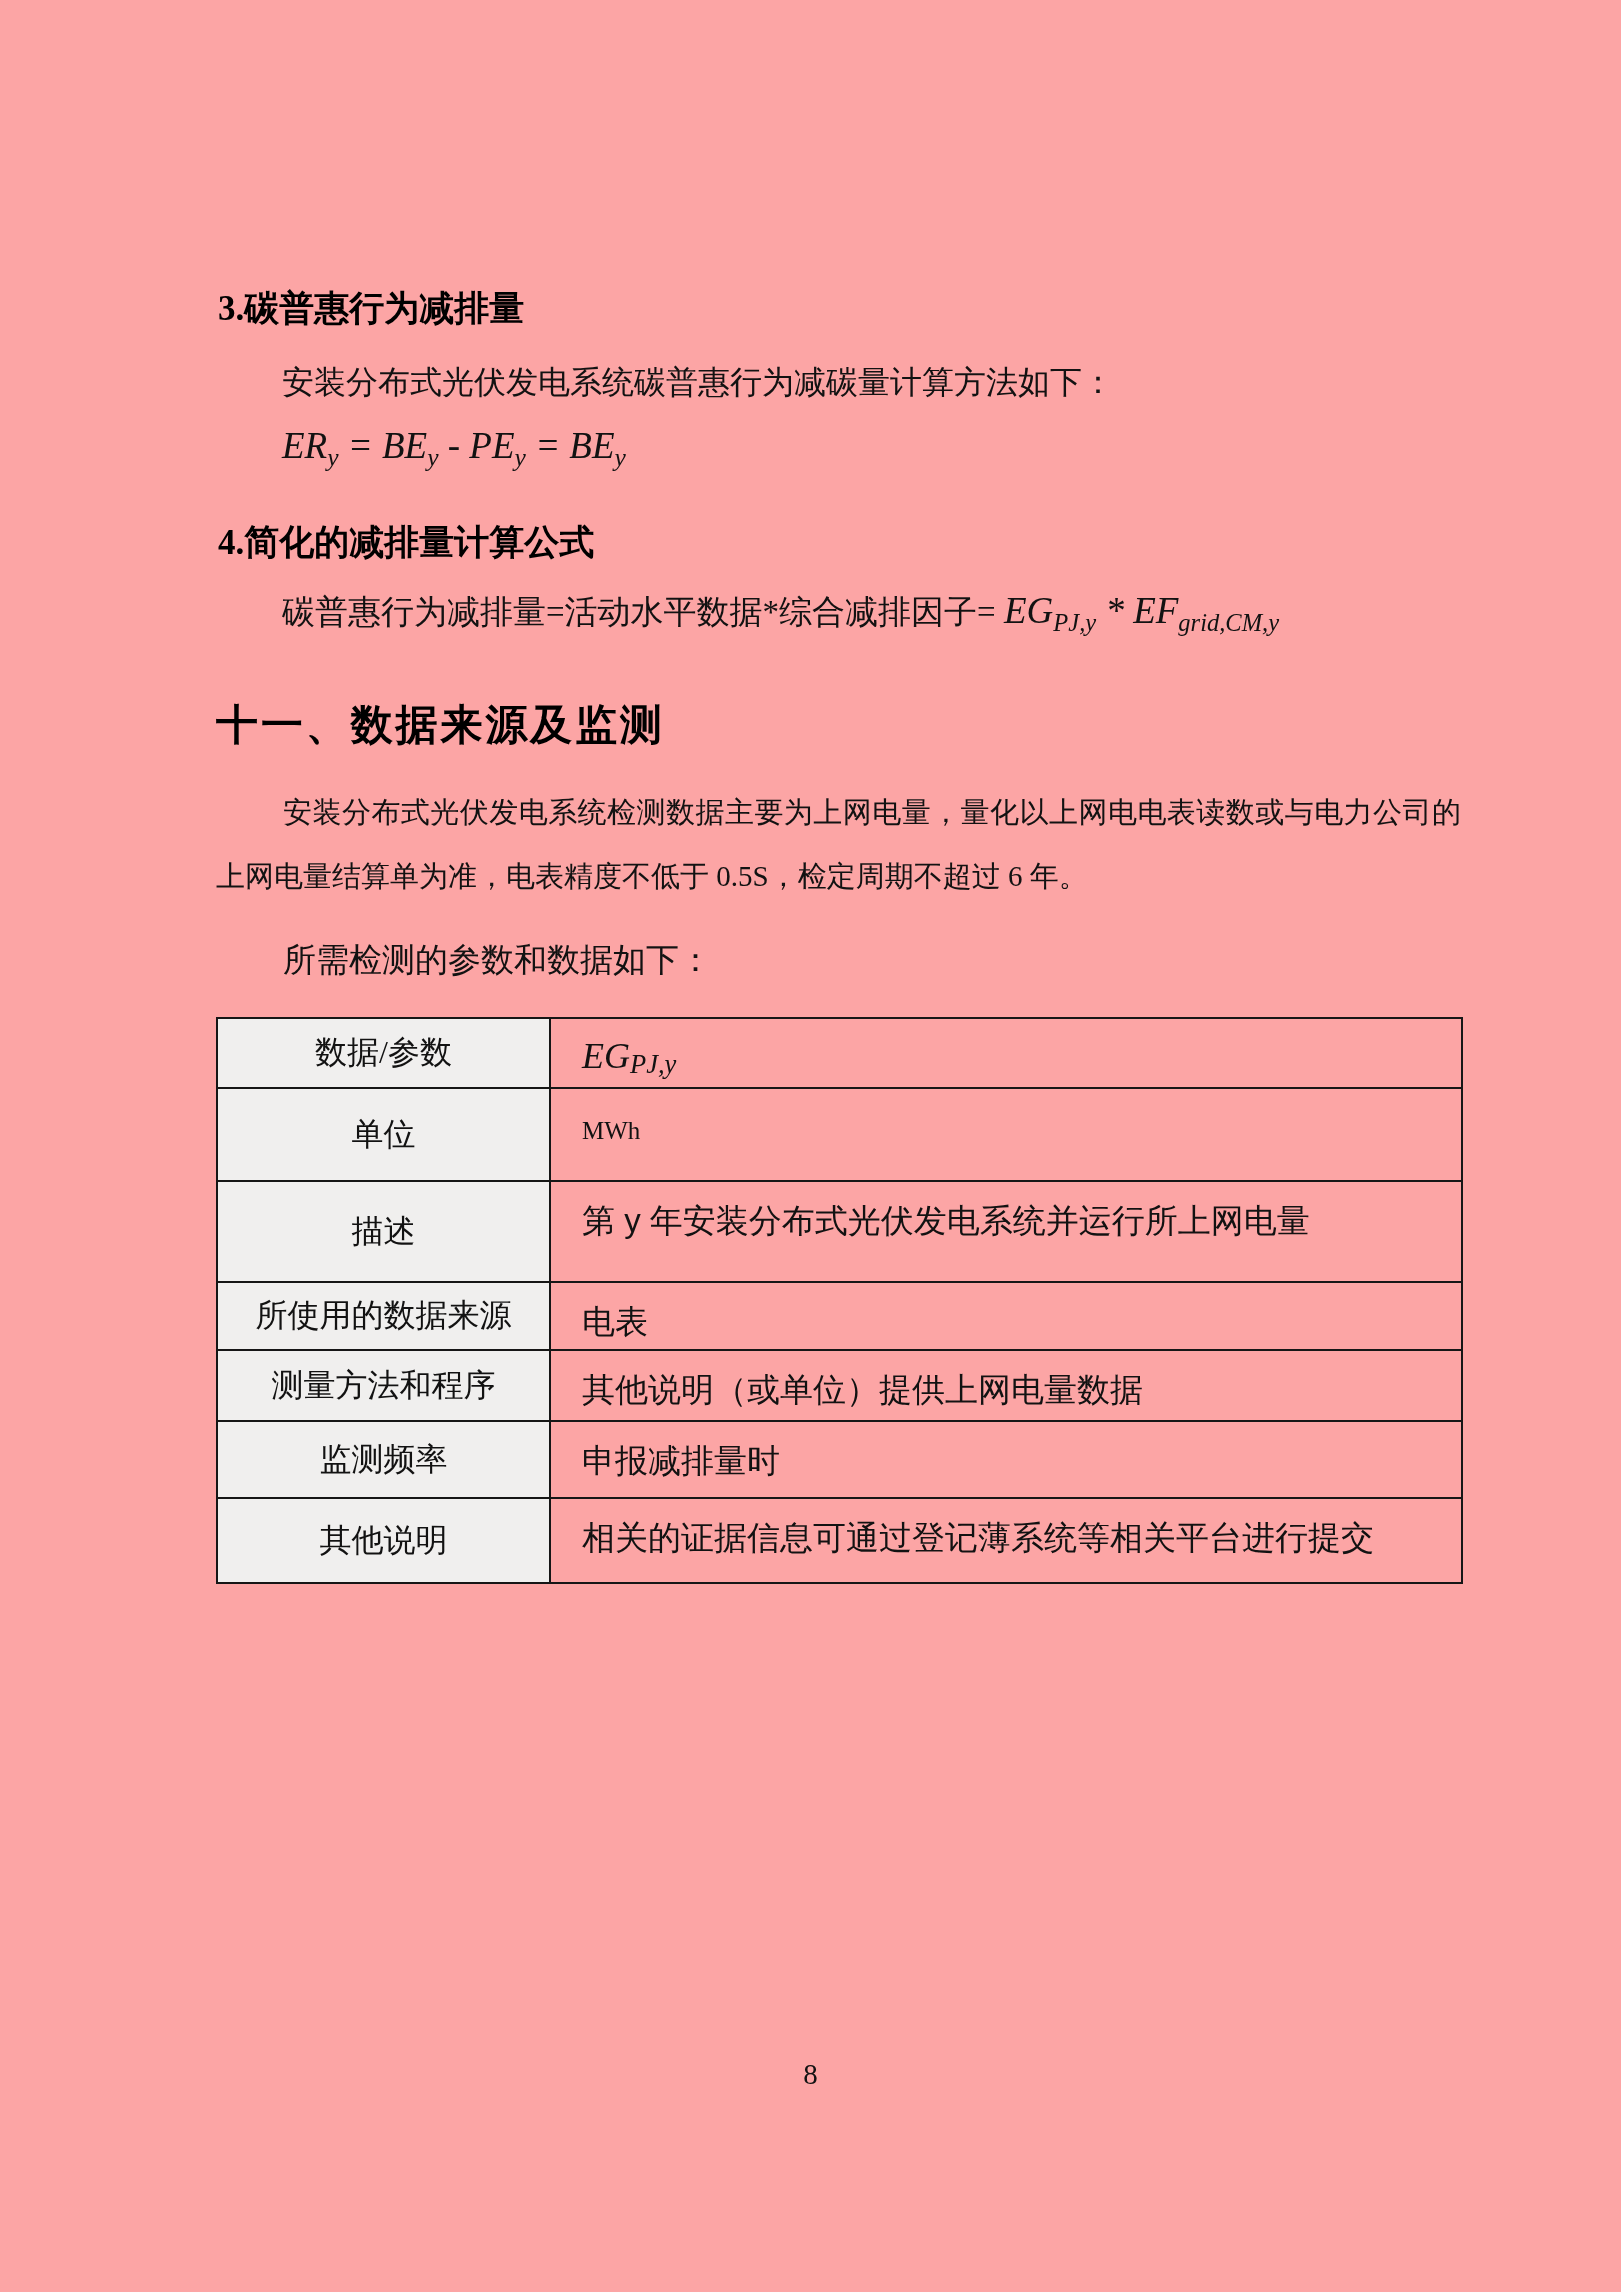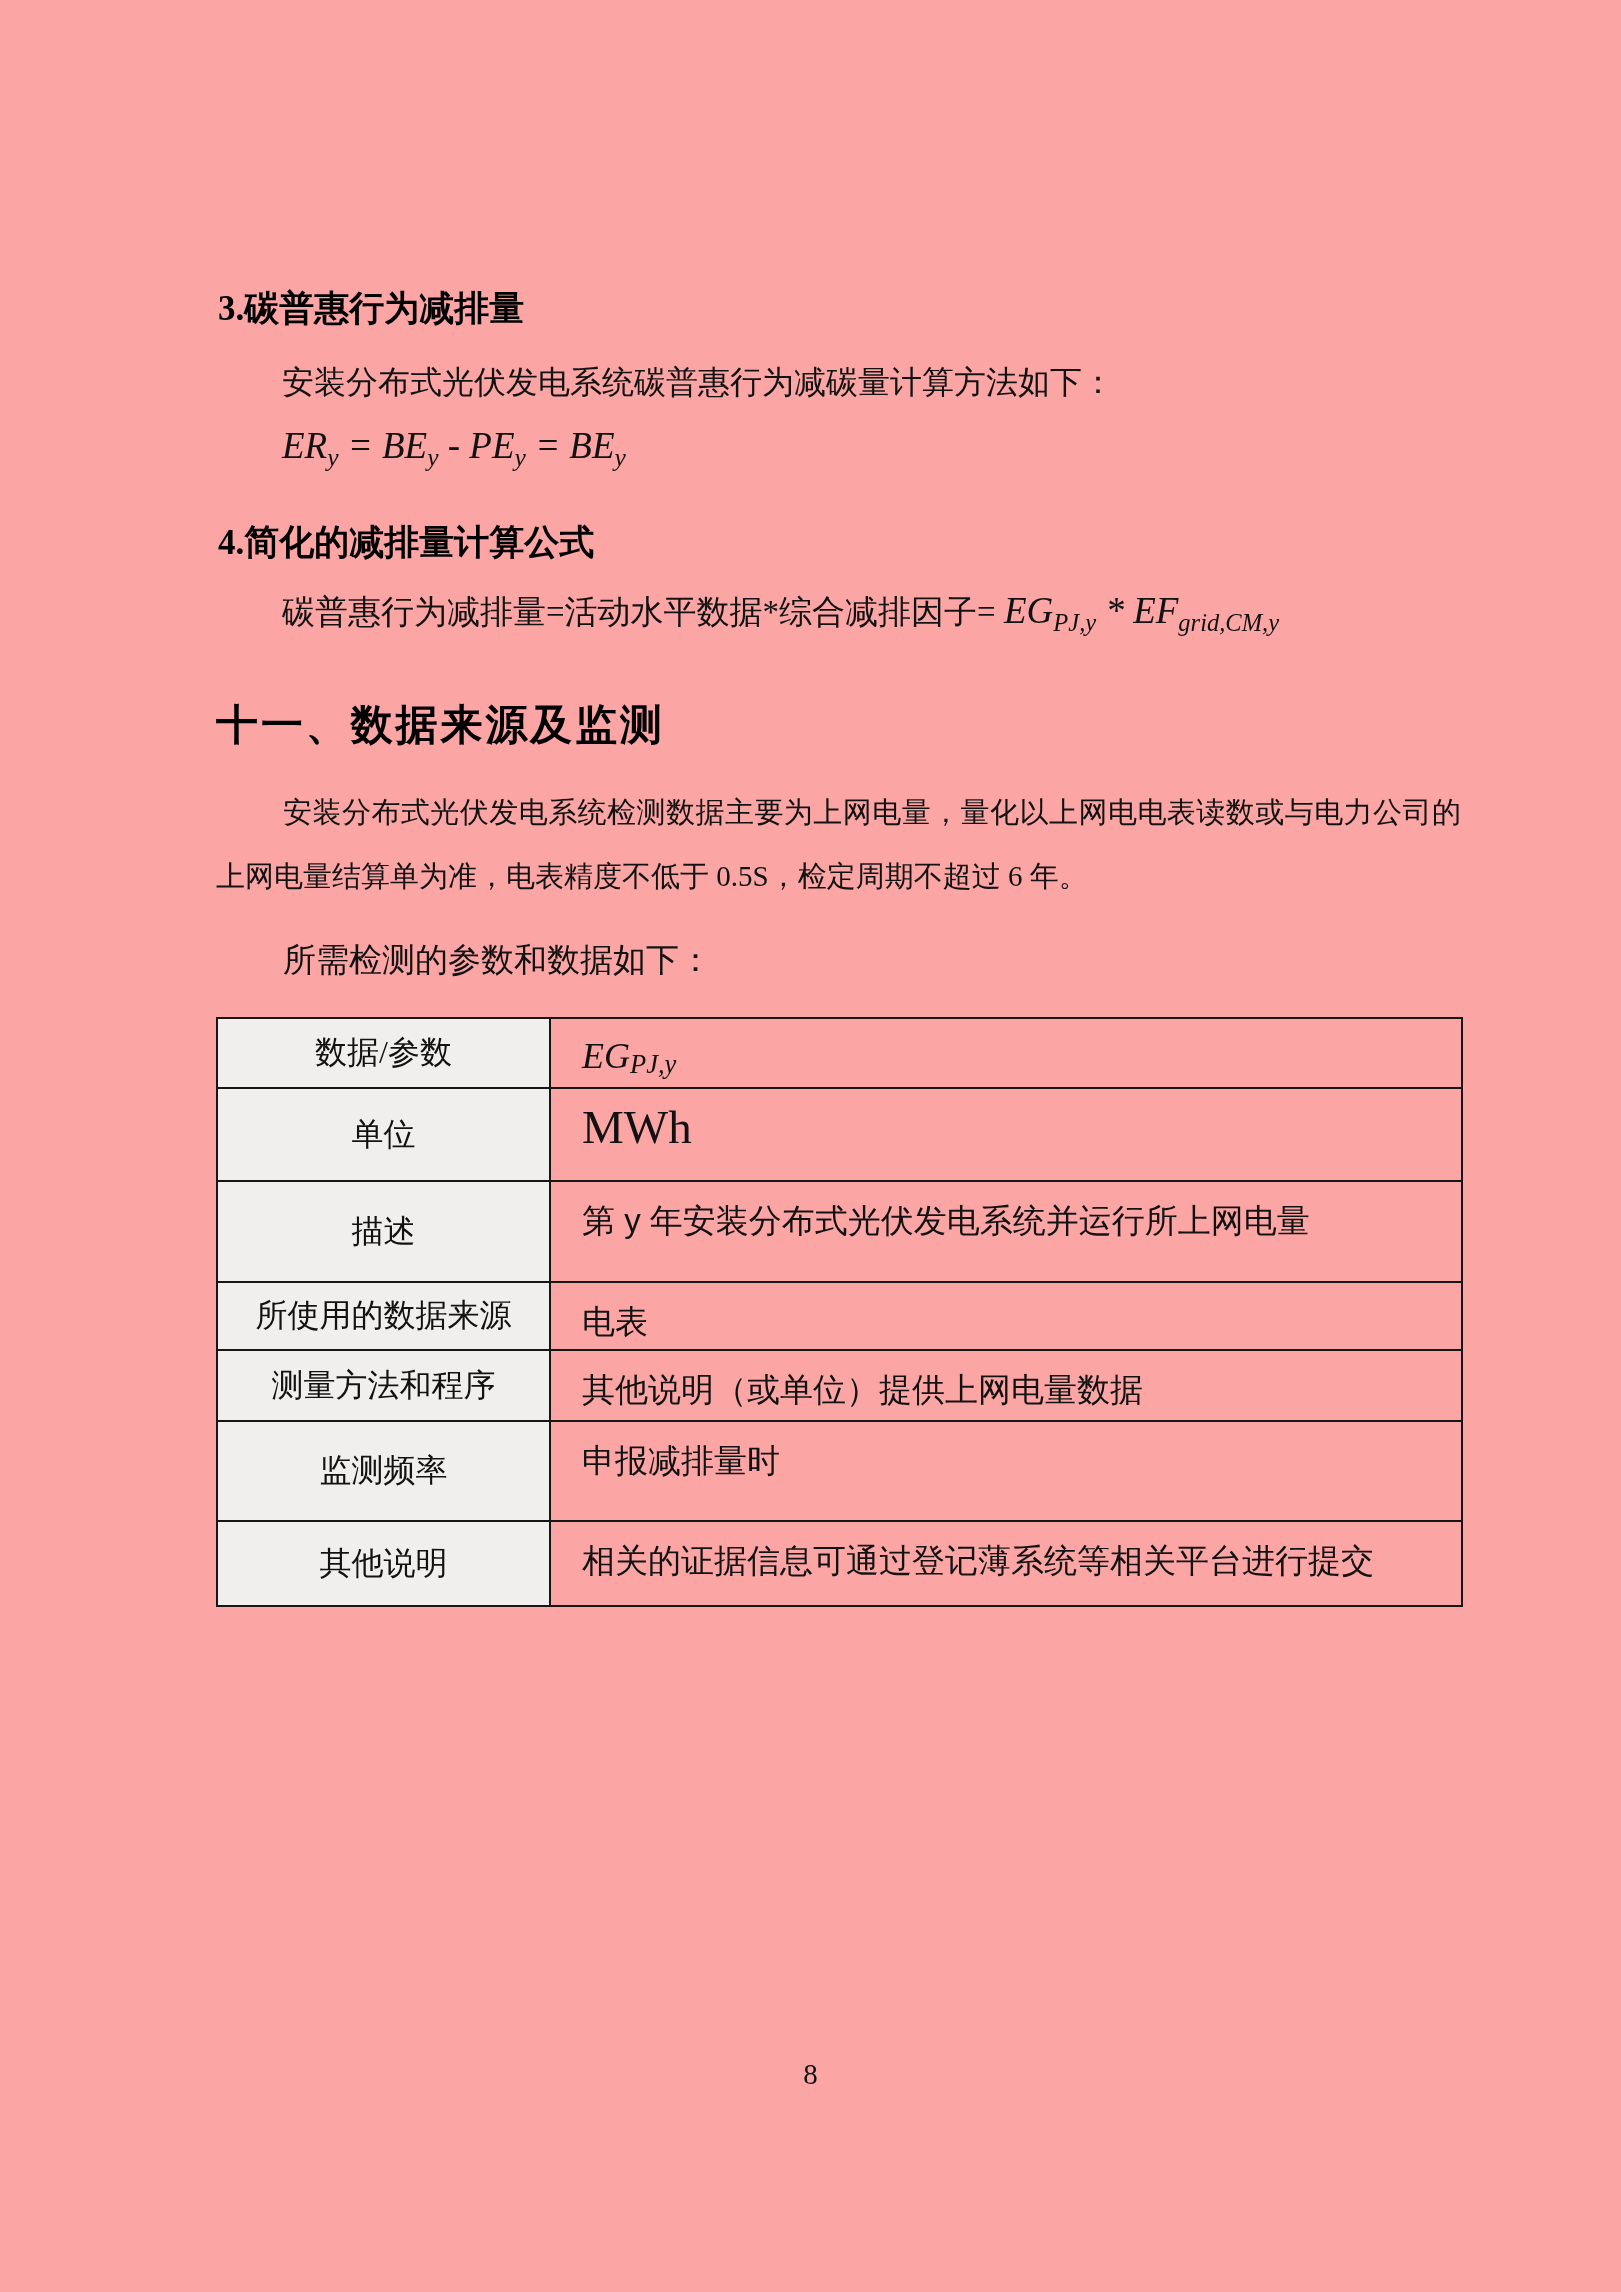--- a/index.html
+++ b/index.html
@@ -61,25 +61,25 @@
     font-family:"Liberation Serif","DejaVu Serif",serif;
     padding:0 5.9px;
   }
   .dtable td{
     font-family:"Liberation Sans","DejaVu Sans",sans-serif;
     font-size:33px;color:#121212;
     vertical-align:top;text-align:left;
     padding:15.7px 19.6px 0 31px;line-height:45px;
   }
   tr.r1{height:69px;} tr.r2{height:93px;} tr.r3{height:101px;border-radius:17px;}
-  tr.r4{height:68px;} tr.r5{height:71px;} tr.r6{height:100px;} tr.r7{height:85px;}
+  tr.r4{height:68px;} tr.r5{height:71px;} tr.r6{height:77px;} tr.r7{height:85px;}
 
   .cell-param{font-family:"Liberation Serif","DejaVu Serif",serif;font-style:italic;font-size:36px;}
   .cell-param sub{font-size:26.5px;vertical-align:-4.9px;}
-  .cell-unit{font-family:"Liberation Serif","DejaVu Serif",serif;font-size:47px;}
+  .cell-unit{font-family:"Liberation Serif","DejaVu Serif",serif;font-size:25px;}
 
   .pageno{
     position:absolute;top:2058px;left:0;width:1621px;
     text-align:center;font-size:29px;color:#121212;
   }
 </style>
 </head>
 <body>
 
 <div class="page">

